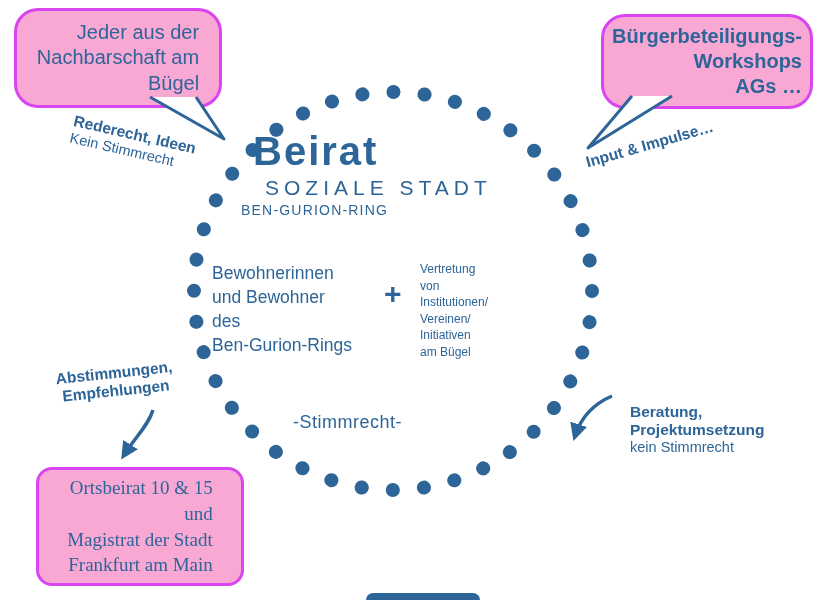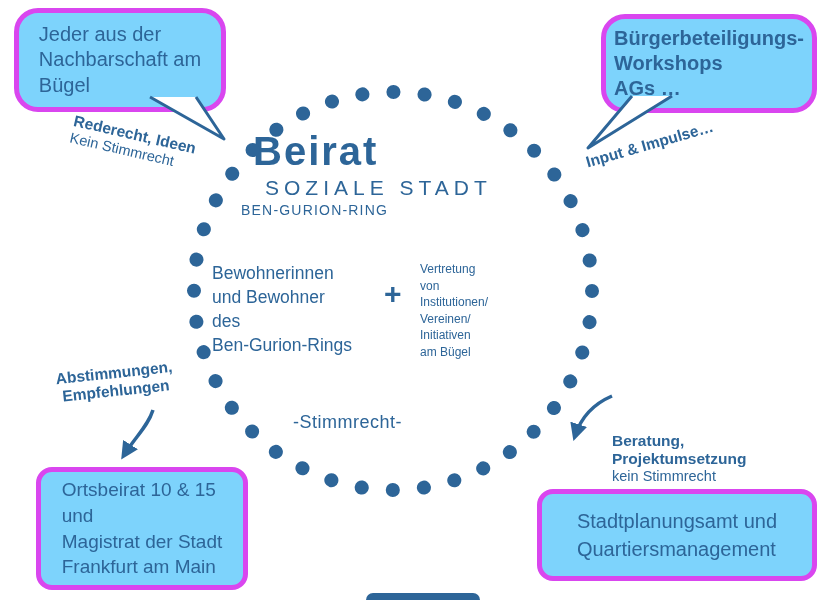--- a/index.html
+++ b/index.html
@@ -6,45 +6,45 @@
   #stage {
     position:relative; width:820px; height:600px; background:#ffffff;
     font-family:"Liberation Sans", sans-serif; color:#2d6598; overflow:hidden;
   }
   .abs { position:absolute; }
   .pre { white-space:pre-line; }
   .ctr { text-align:left; }
 
   
   .bubble, .box {
-    position:absolute; background:#7dd3fc; border:5px solid #d946ef;
+    position:absolute; background:#f9a8d4; border:3px solid #d946ef;
     display:flex; align-items:center; justify-content:center;
-    text-align:left; white-space:pre-line; z-index:1;
+    text-align:right; white-space:pre-line; z-index:1;
   }
   .bubble { border-radius:24px; font-size:20px; line-height:1.26; }
   .bubble-tl { left:14px; top:8px;  width:202px; height:94px; }
   .bubble-tr { left:601px; top:14px; width:206px; height:89px;font-weight:bold; }
-  .box { border-radius:16px; }
+  .box { border-radius:16px;font-family:Liberation Serif, serif; }
   .box-bl { left:36px;  top:467px; width:202px; height:113px; font-size:19px; line-height:1.35; }
   .box-br { left:537px; top:489px; width:270px; height:82px;  font-size:20px; line-height:1.4; }
 
   
   .title      { left:253px; top:129px; width:280px; font-size:40px; font-weight:bold; letter-spacing:2px; z-index:2; }
   .sub1       { left:265px; top:176px; width:280px; font-size:21px; letter-spacing:5px;   z-index:2; }
   .sub2       { left:241px; top:202px; width:280px; font-size:14px; letter-spacing:1.2px; z-index:2; }
   .left-group { left:212px; top:261px; width:188px; font-size:17.5px; line-height:1.38; z-index:2; }
   .plus       { left:384px; top:277px; width:36px;  font-size:30px; font-weight:bold; z-index:2; }
   .right-group{ left:420px; top:261px; width:152px; font-size:12px; line-height:1.38; z-index:2; }
   .stimmrecht { left:293px; top:412px; width:200px; font-size:18px; letter-spacing:0.5px; z-index:2; }
 
   
   .label-tl { left:76px;  top:112px; width:175px; transform:rotate(13deg);  transform-origin:left top; z-index:2; }
   .label-tr { left:584px; top:154px; width:170px; transform:rotate(-16deg); transform-origin:left top; font-size:15.5px; font-weight:bold; z-index:2; }
   .label-bl { left:44px;  top:364px; width:142px; transform:rotate(-6deg);  font-size:15.5px; font-weight:bold; text-align:center; z-index:2; }
-  .label-br { left:612px; top:403px; width:170px; z-index:2;margin-top:29px; }
+  .label-br { left:630px; top:403px; width:170px; z-index:2; }
   .bline { font-size:15.5px; font-weight:bold; display:block; }
   .nline { font-size:14.5px; font-weight:normal; display:block; }
 
   
   #overlay { position:absolute; left:0; top:0; width:820px; height:600px; z-index:5; pointer-events:none; }
 
   
   .bottom-shape {
     left:366px; top:593px; width:114px; height:12px;
     background:#2d6598; border-radius:7px 7px 0 0; z-index:1;
@@ -94,24 +94,20 @@
 Initiativen
 am Bügel</div>
   <div class="abs ctr stimmrecht">-Stimmrecht-</div>
 
   <div class="box box-bl">
     <span>Ortsbeirat 10 &amp; 15
 und
 Magistrat der Stadt
 Frankfurt am Main</span>
   </div>
-  <div class="box box-br">
-    <span>Stadtplanungsamt und
-Quartiersmanagement</span>
-  </div>
 
   <div class="abs bottom-shape"></div>
 
   <svg id="overlay" viewBox="0 0 820 600">
     <defs>
       <marker id="ah" viewBox="0 0 10 10" refX="7" refY="5" markerWidth="5" markerHeight="5" orient="auto-start-reverse">
         <path d="M0 0 L10 5 L0 10 z" fill="#2d6598"></path>
       </marker>
     </defs>
 

